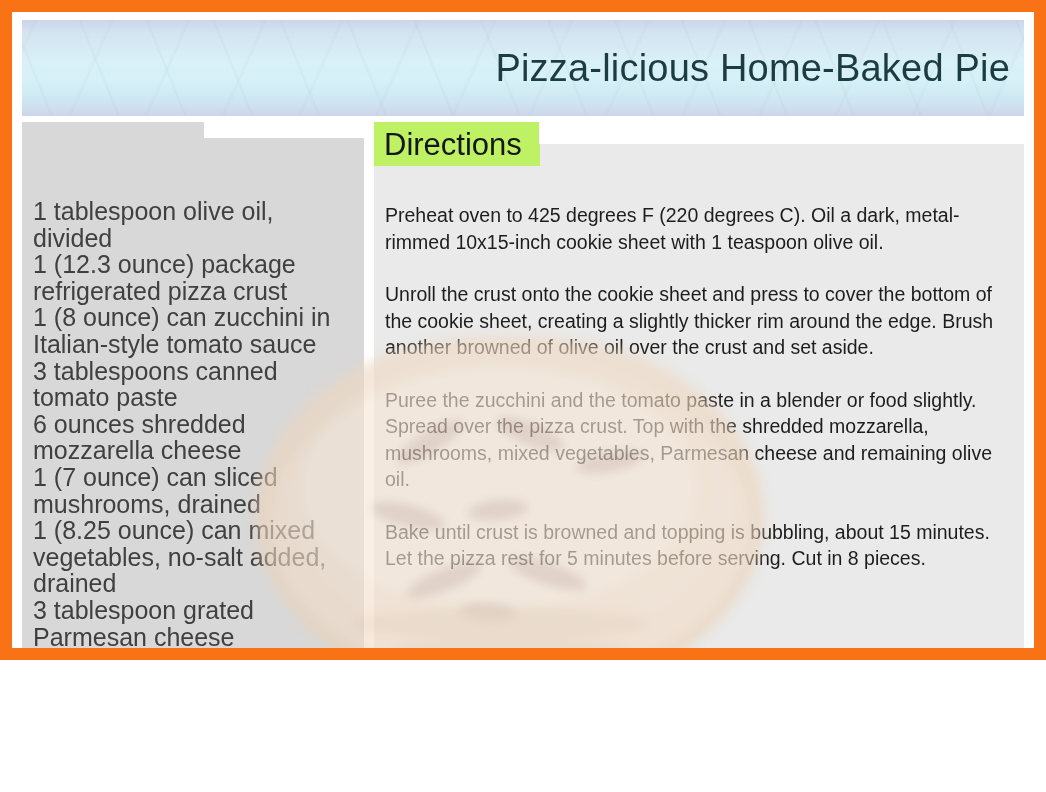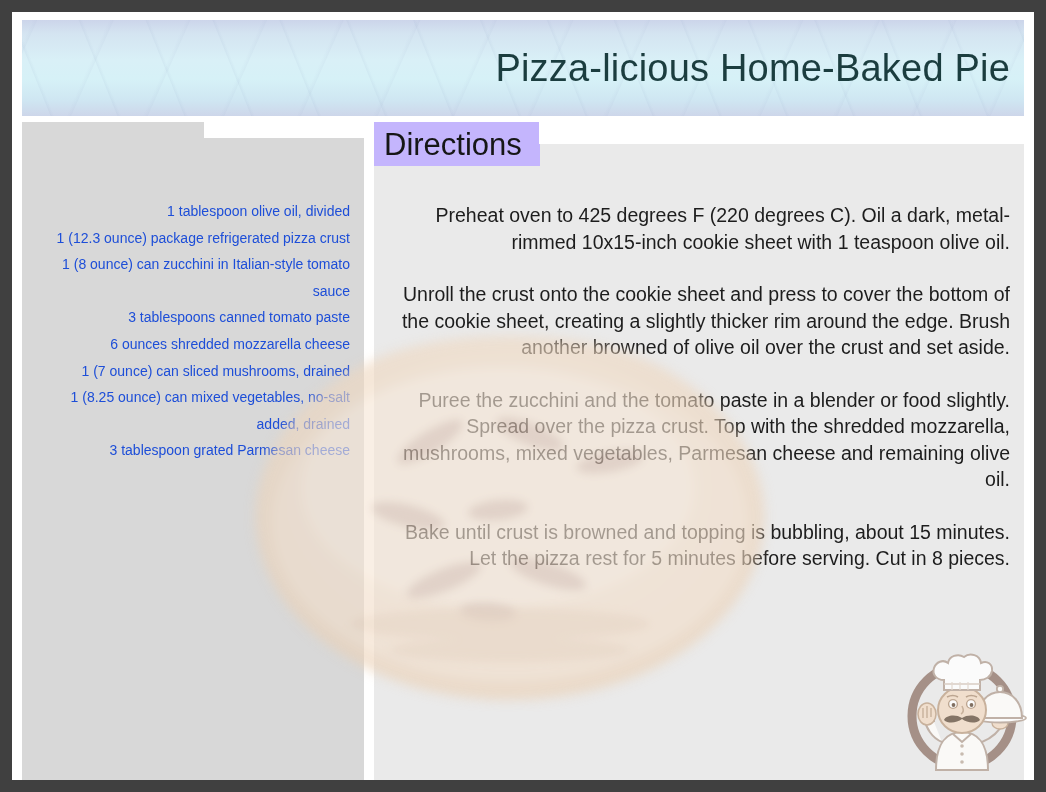--- a/index.html
+++ b/index.html
@@ -11,26 +11,25 @@
     width: 1046px;
     height: 792px;
     font-family: "Liberation Sans", sans-serif;
     overflow: hidden;
   }
 
   
   .slide {
     position: relative;
     width: 1046px;
-    height: 792px;
+    height: 660px;
     background: #ffffff;
     box-sizing: border-box;
-    border: 12px solid #404040;
+    border: 12px solid #f97316;
     overflow: hidden;
-    text-align: right;
   }
   .slide-inner {
     position: absolute;
     left: 0; top: 0;
     width: 1022px;
     height: 768px;
     background: #ffffff;
   }
 
   
@@ -109,21 +108,21 @@
     display: flex;
     align-items: center;
     padding: 0 18px 0 10px;
     box-sizing: border-box;
   }
   .panel-ingredients .panel-head {
     background: #d8d8d8;
     top: 0;
   }
   .panel-directions .panel-head {
-    background: #c4b5fd;
+    background: #bef264;
     top: 0;
   }
   .panel-head-title {
     font-size: 31px;
     font-weight: 400;
     color: #161616;
     line-height: 1;
   }
 
   
@@ -148,23 +147,23 @@
     position: absolute;
     left: 0;
     width: 100%;
     box-sizing: border-box;
     padding: 0 14px 0 11px;
   }
   .panel-ingredients .panel-body { top: 76px; }
   .panel-directions .panel-body { top: 68px; }
 
   .ingredient-line {
-    font-size: 14px;
+    font-size: 25px;
     line-height: 26.6px;
-    color: #1d4ed8;
+    color: #404040;
     white-space: pre-wrap;
   }
 
   .direction-para {
     font-size: 19.5px;
     line-height: 26.5px;
     color: #1d1d1d;
     margin: 12px 0 26px 0;
   }
   .direction-para:last-child { margin-bottom: 0; }

